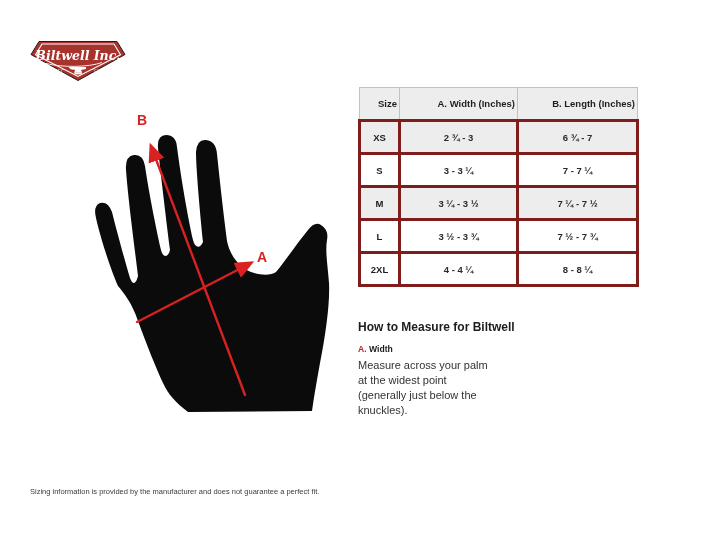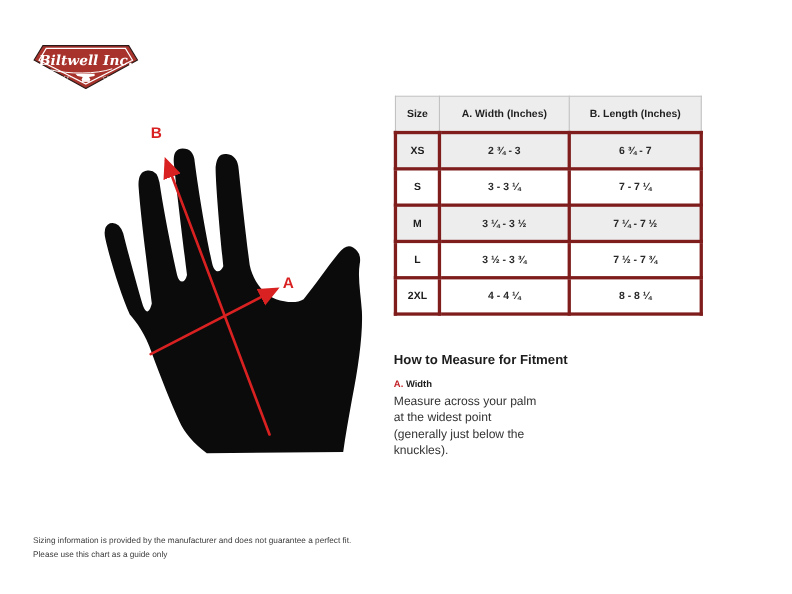--- a/index.html
+++ b/index.html
@@ -12,21 +12,21 @@
   
   .logo{position:absolute;left:30px;top:41px;width:96px;height:40px;}
   
   .hand-diagram{position:absolute;left:85px;top:105px;width:255px;height:315px;}
   
   .right-col{position:absolute;left:358px;top:87px;width:278px;}
   .chart-title{font-size:12px;font-weight:bold;color:#1d1d1d;margin:0 0 12px 0;letter-spacing:.1px;}
   table.size-table{width:278px;border-collapse:collapse;border:1px solid #9e9e9e;table-layout:fixed;}
   table.size-table th{
     height:31px;background:#ededed;border:1px solid #c2c2c2;border-bottom:1px solid #a9a9a9;
-    font-size:9.5px;font-weight:bold;color:#1f1f1f;text-align:center;padding:0 2px;
+    font-size:9.5px;font-weight:bold;color:#1f1f1f;text-align:right;padding:0 2px;
   }
   table.size-table td{
     height:30px;border:3px solid #7f1d1d;text-align:center;vertical-align:middle;
     font-size:9.5px;color:#2a2a2a;font-weight:600;padding:0 2px;background:#ffffff;
   }
   table.size-table td.size-cell{font-weight:bold;color:#1c1c1c;}
   table.size-table tr.alt td{background:#ededed;}
   
   .measure-title{font-size:12px;font-weight:bold;color:#1d1d1d;margin:33px 0 10px 0;}
   .measure-cols{display:flex;gap:4px;}
@@ -140,28 +140,27 @@
         <td>7 ½ - 7 ¾</td>
       </tr>
       <tr>
         <td class="size-cell">2XL</td>
         <td>4 - 4 ¼</td>
         <td>8 - 8 ¼</td>
       </tr>
     </tbody>
   </table>
 
-  <h2 class="measure-title">How to Measure for Fitment</h2>
+  <h2 class="measure-title">How to Measure for Biltwell</h2>
   <div class="measure-cols">
     <div class="measure-item">
       <div class="measure-head">
         <span class="measure-letter">A.</span>
         <span>Width</span>
       </div>
       <div class="measure-text">Measure across your palm at the widest point (generally just below the knuckles).</div>
     </div>
   </div>
 </div>
 
 <div class="disclaimer">
   <div>Sizing information is provided by the manufacturer and does not guarantee a perfect fit.</div>
-  <div>Please use this chart as a guide only</div>
 </div>
 
 </body></html>

